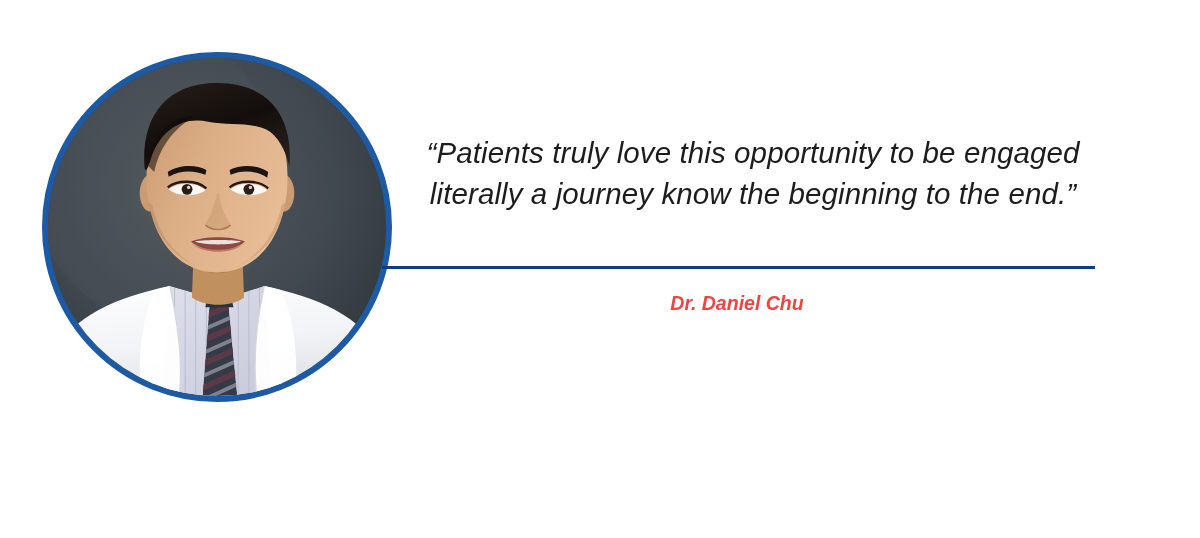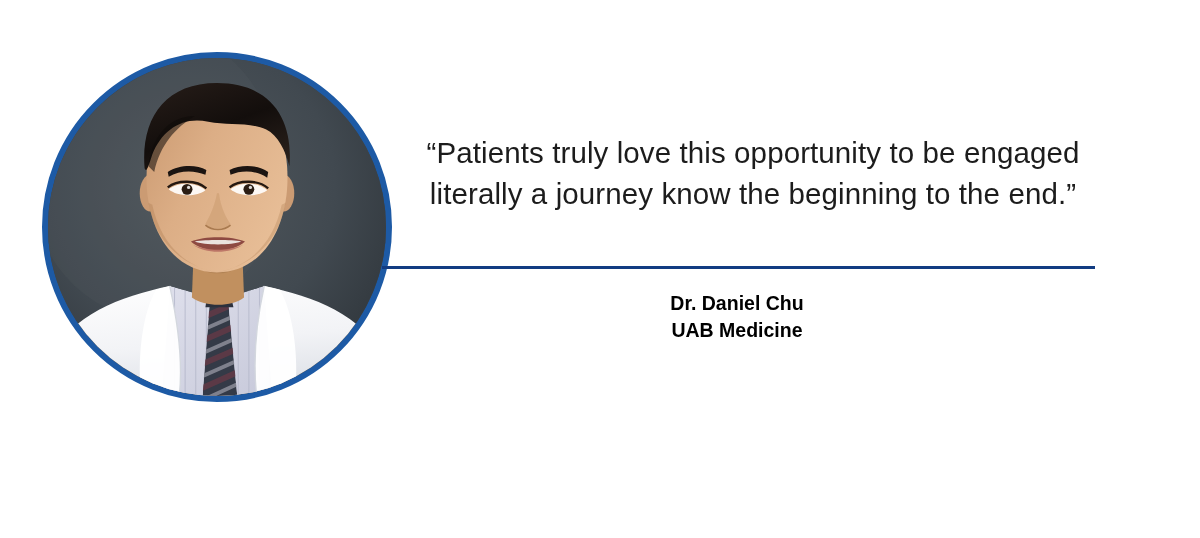--- a/index.html
+++ b/index.html
@@ -11,20 +11,21 @@
     height: 538px;
     background: #ffffff;
     font-family: "Liberation Sans", sans-serif;
     overflow: hidden;
   }
   .canvas {
     position: relative;
     width: 1152px;
     height: 538px;
     background: #ffffff;
+    font-style: italic;
   }
 
   
   .portrait-wrap {
     position: absolute;
     left: 42px;
     top: 52px;
     width: 350px;
     height: 350px;
     border-radius: 50%;
@@ -71,21 +72,21 @@
     position: absolute;
     left: 487px;
     top: 290px;
     width: 500px;
     text-align: center;
   }
   .attrib-line {
     font-size: 19.5px;
     line-height: 26.5px;
     font-weight: bold;
-    color: #000000;
+    color: #ef4444;
     white-space: nowrap;
   }
 </style>
 </head>
 <body>
 
 <div class="canvas">
 
   <div class="portrait-wrap">
     <svg class="portrait-svg" viewBox="0 0 350 350" preserveAspectRatio="xMidYMid slice">
@@ -207,16 +208,15 @@
 
   <div class="quote-block">
     <div class="quote-line">“Patients truly love this opportunity to be engaged</div>
     <div class="quote-line">literally a journey know the beginning to the end.”</div>
   </div>
 
   <div class="divider"></div>
 
   <div class="attribution">
     <div class="attrib-line">Dr. Daniel Chu</div>
-    <div class="attrib-line">UAB Medicine</div>
   </div>
 
 </div>
 
 </body></html>

